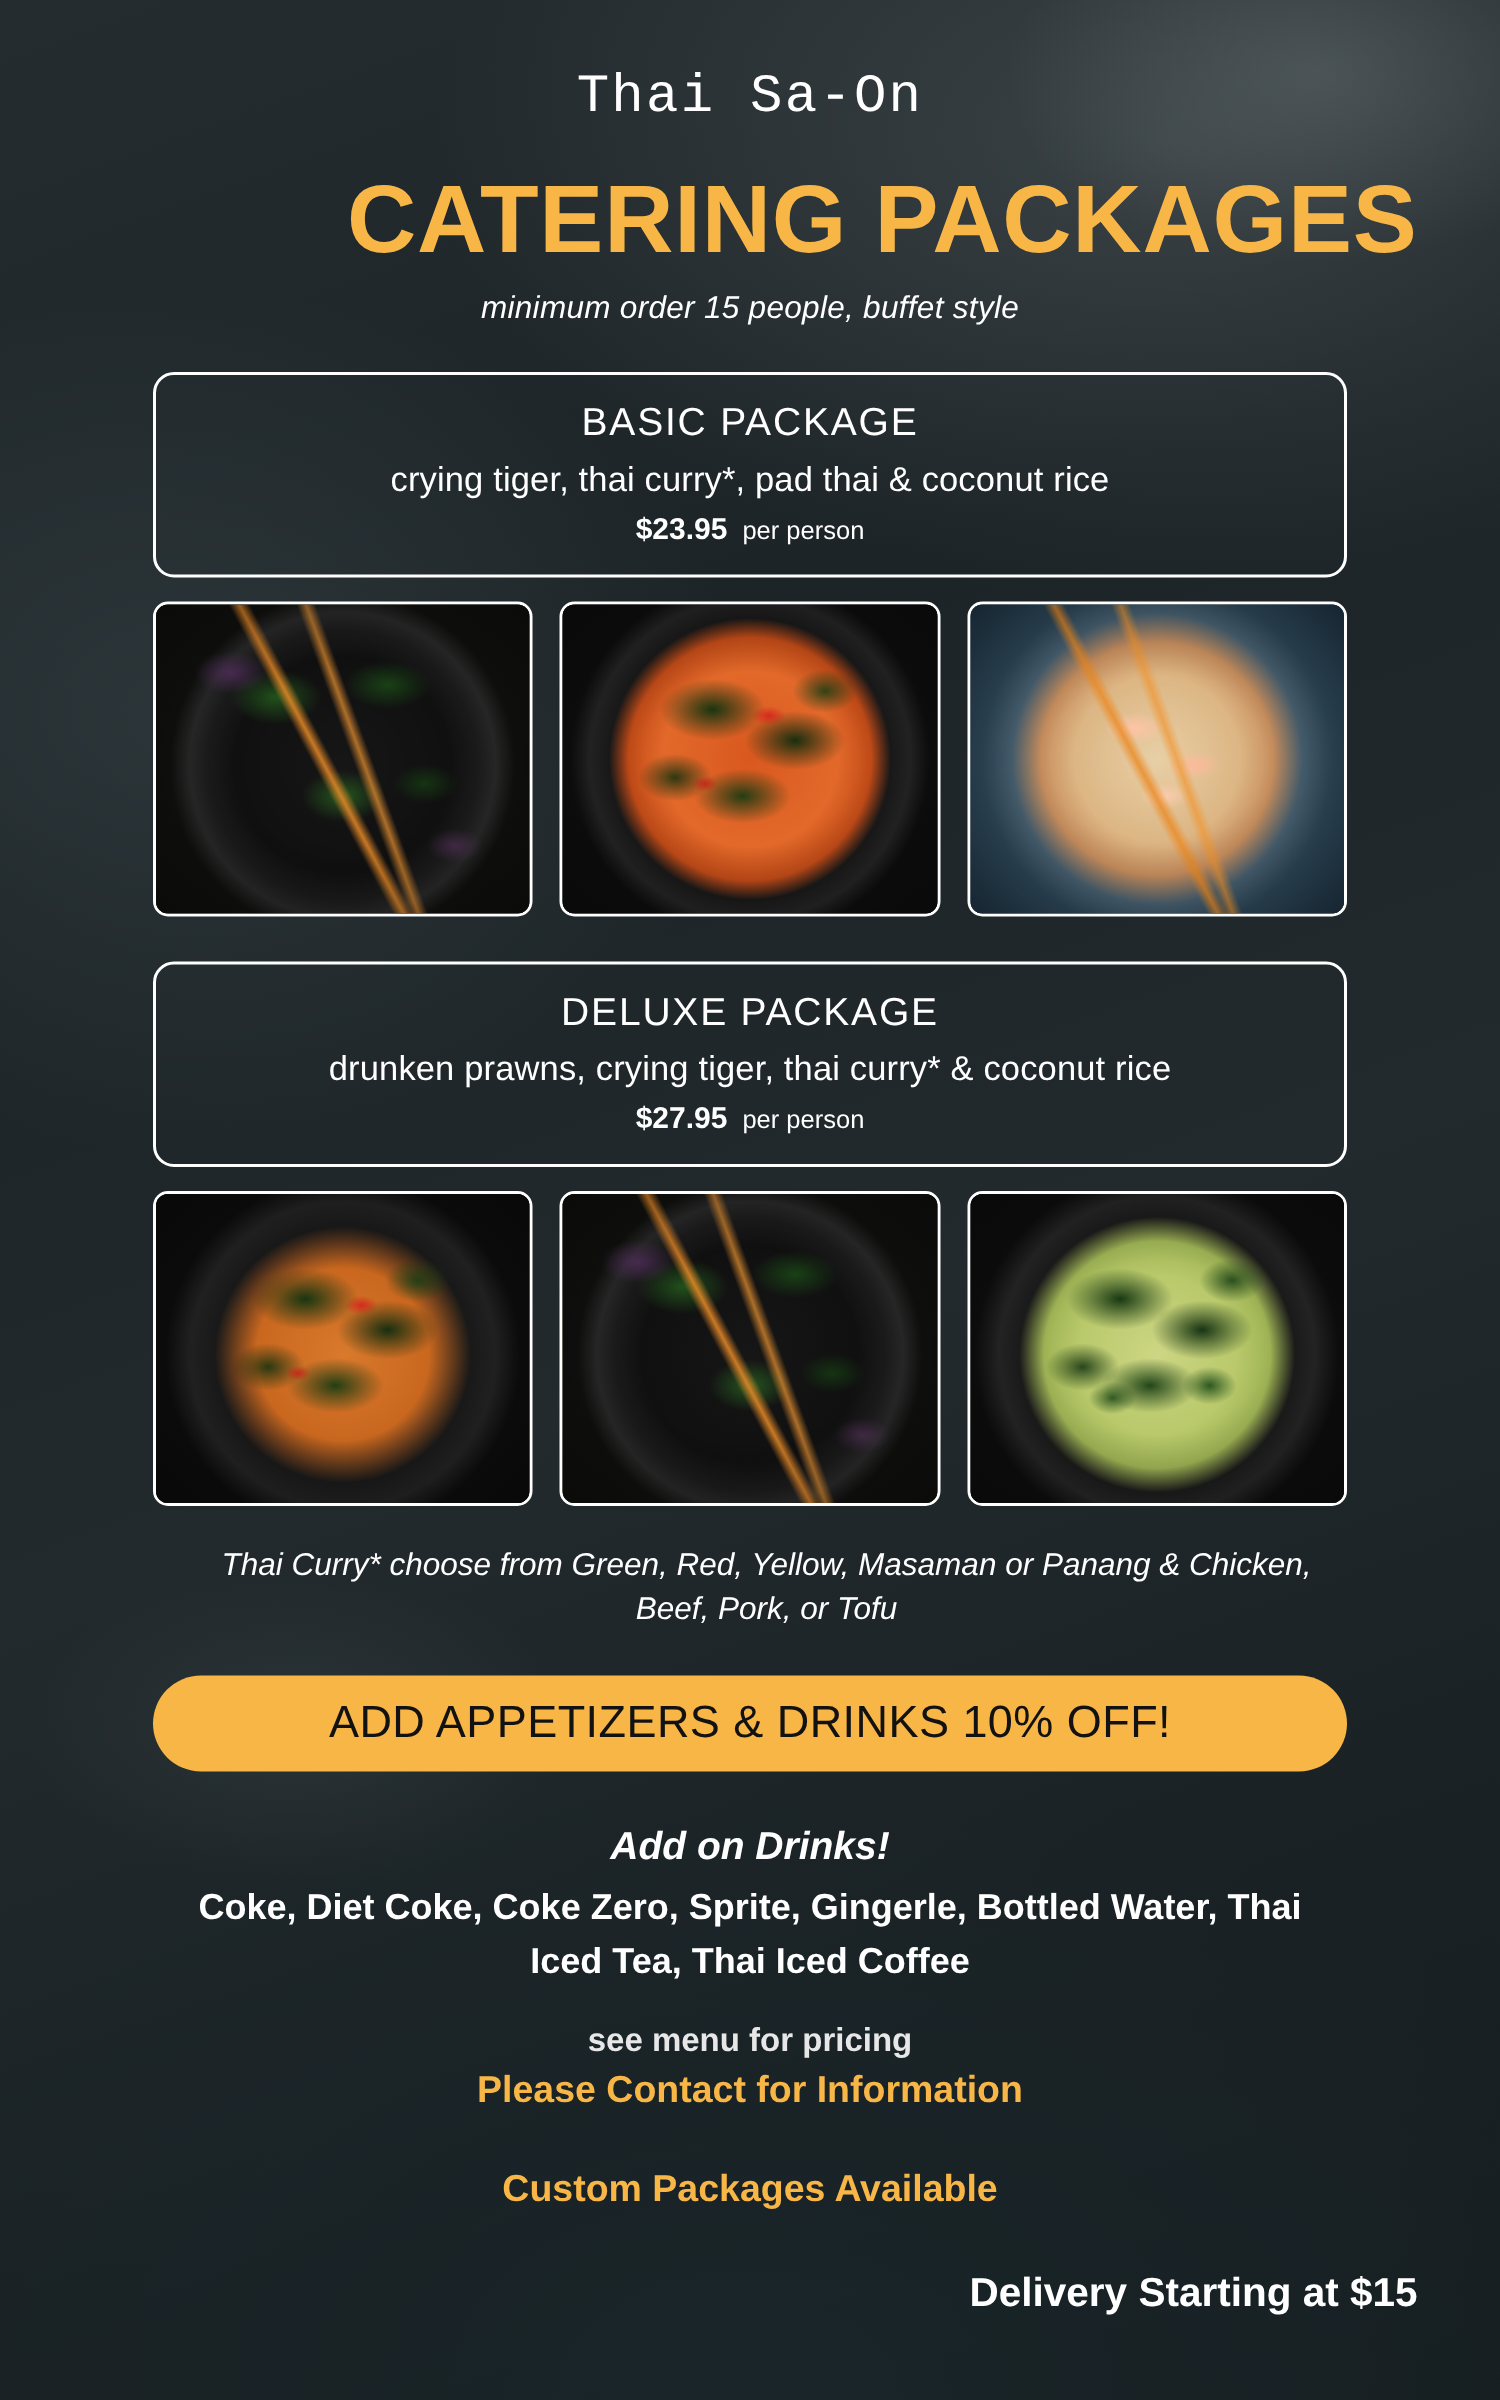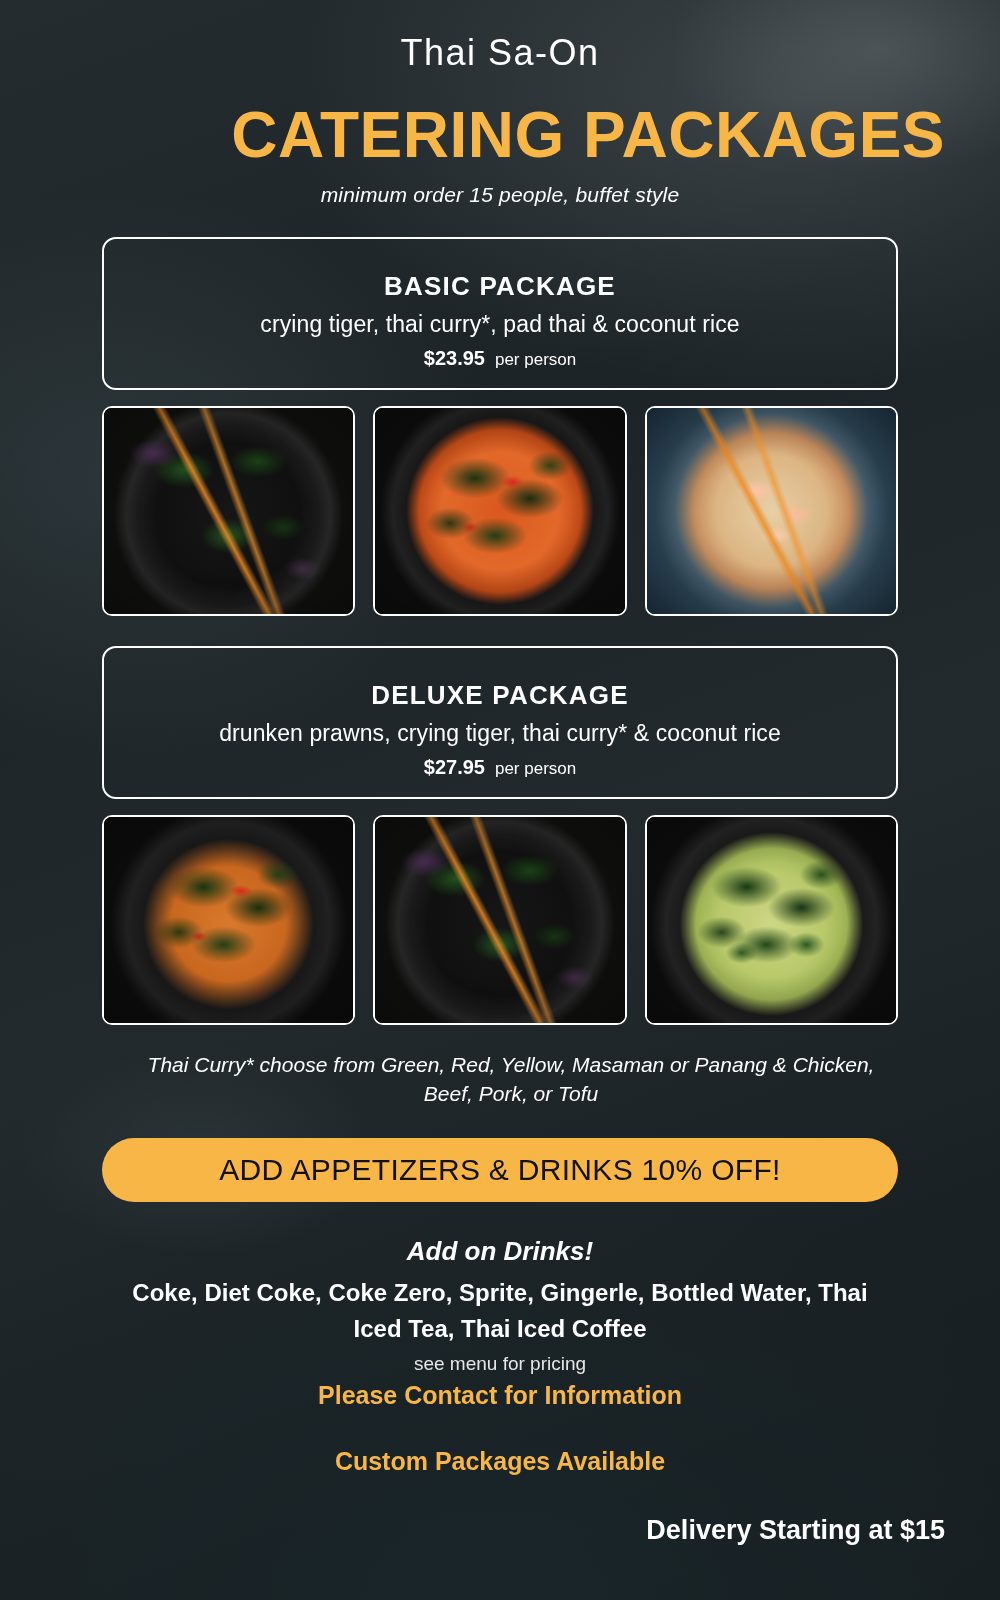--- a/index.html
+++ b/index.html
@@ -25,25 +25,25 @@
     position: absolute; inset: 0;
     background:
       radial-gradient(ellipse 300px 180px at 88% 3%, rgba(160,170,172,0.22), rgba(160,170,172,0) 70%),
       radial-gradient(ellipse 260px 150px at 20% 72%, rgba(90,105,110,0.18), rgba(90,105,110,0) 70%);
     pointer-events: none;
   }
   .inner { position: relative; z-index: 2; padding: 0 55px; }
 
   .brand {
     text-align: center;
-    font-family: Liberation Sans, sans-serif;
+    font-family: Liberation Mono, monospace;
     color: #ffffff;
     font-size: 36px;
     letter-spacing: 1.5px;
-    padding-top: 32px;
+    padding-top: 44px;
   }
   .headline {
     text-align: right;
     color: #f8b647;
     font-size: 64px;
     font-weight: bold;
     letter-spacing: 0.5px;
     line-height: 1.05;
     margin-top: 28px;
   }
@@ -59,23 +59,22 @@
   .pkg-box {
     margin: 30px 47px 0 47px;
     border: 2px solid #ffffff;
     border-radius: 14px;
     padding: 16px 14px 18px 14px;
     text-align: center;
   }
   .pkg-title {
     color: #ffffff;
     font-size: 26px;
-    font-weight: bold;
+    font-weight: normal;
     letter-spacing: 1.2px;
-    margin-top: 16px;
   }
   .pkg-desc {
     color: #ffffff;
     font-size: 23px;
     margin-top: 9px;
     letter-spacing: 0.1px;
   }
   .pkg-price-row {
     margin-top: 9px;
     color: #ffffff;
@@ -218,22 +217,23 @@
     text-align: center;
     color: #ffffff;
     font-size: 24px;
     font-weight: bold;
     line-height: 1.5;
     margin: 8px 70px 0 70px;
   }
   .drinks-note {
     text-align: center;
     color: #e7e7e7;
-    font-size: 19px;
-    margin-top: 6px;
+    font-size: 22px;
+    margin-top: 21px;
+    font-weight: bold;
   }
 
   .custom-line {
     text-align: center;
     color: #f8b647;
     font-size: 25px;
     font-weight: bold;
     line-height: 1.45;
     margin-top: 30px;
   }

